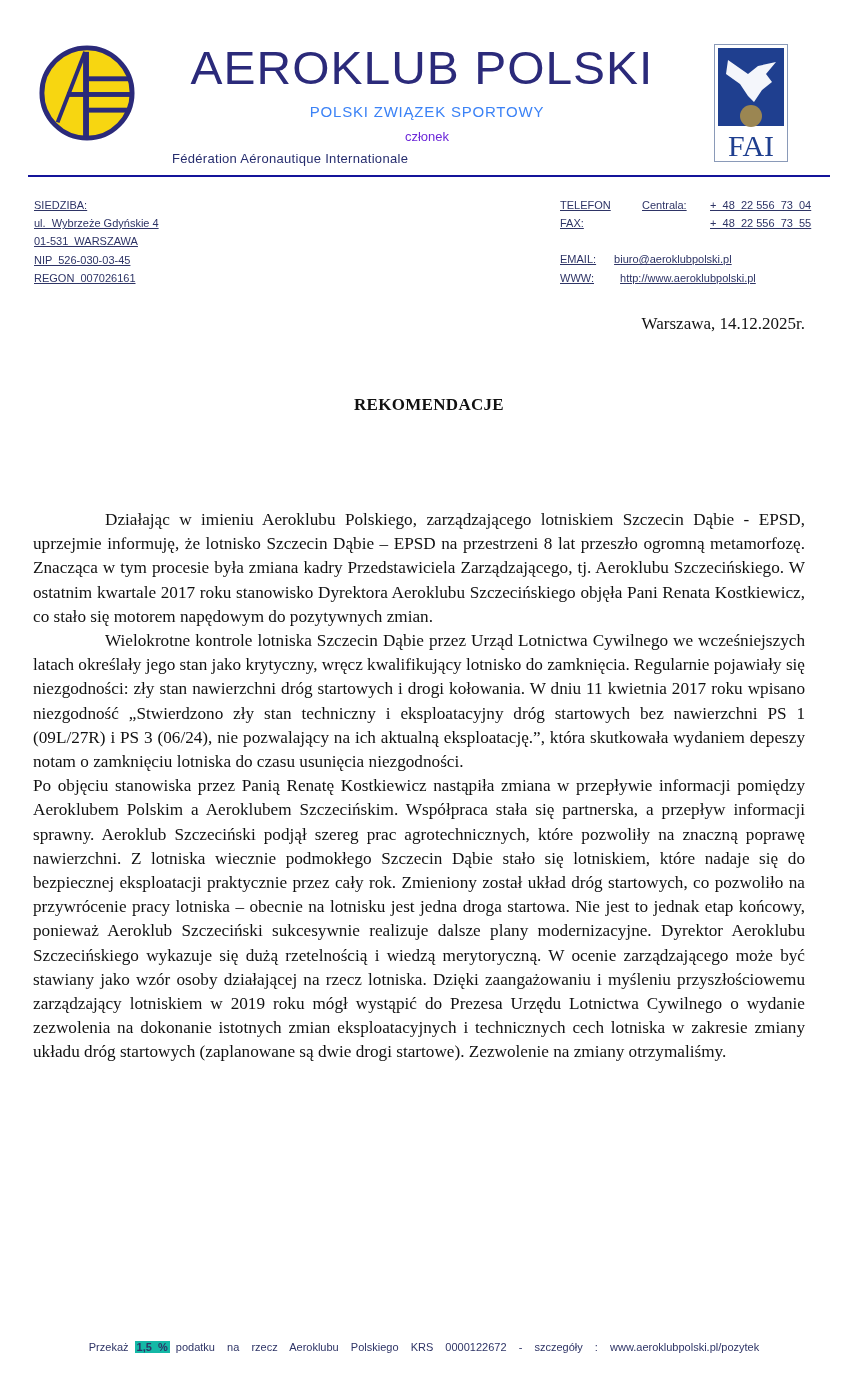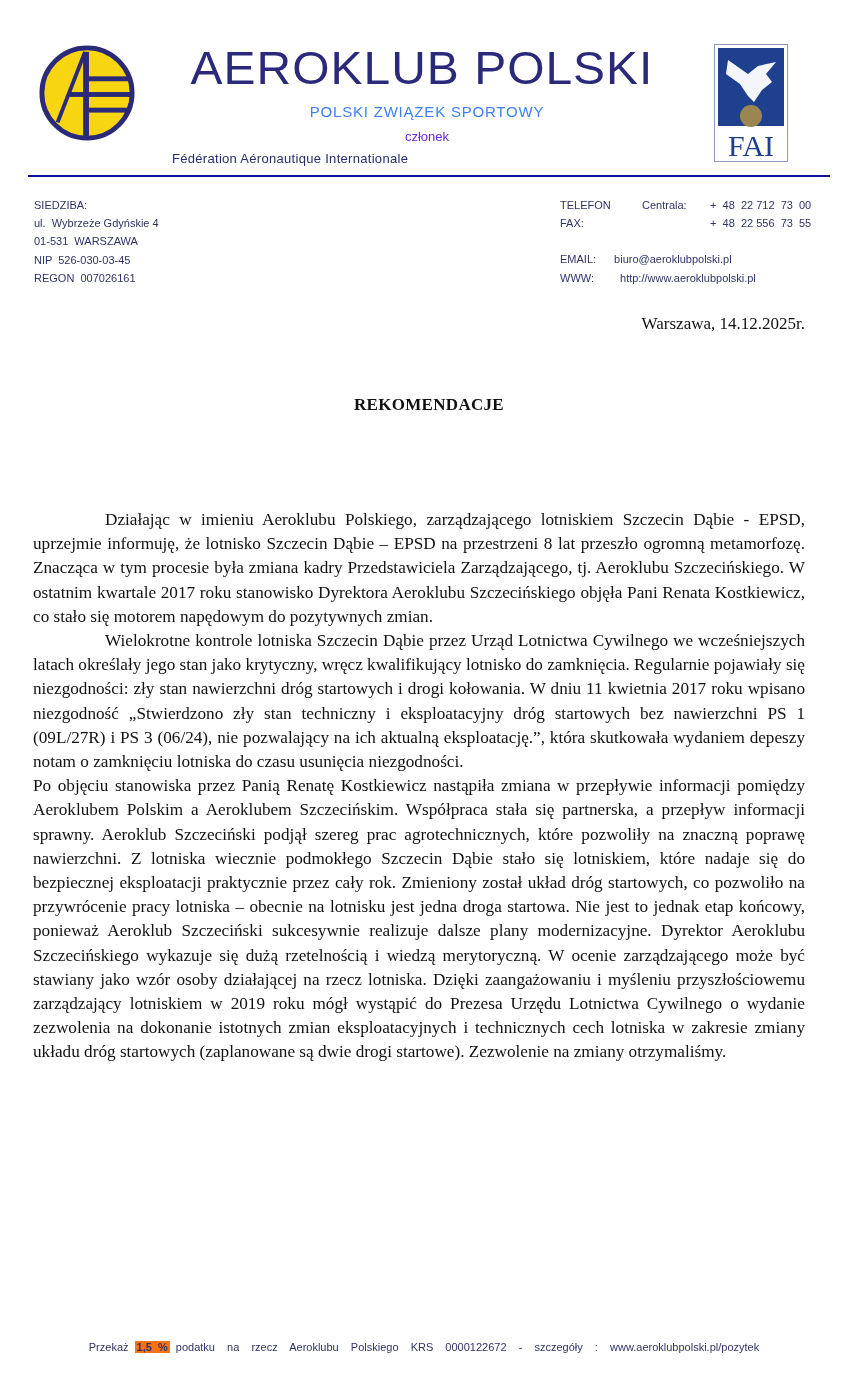--- a/index.html
+++ b/index.html
@@ -9,38 +9,38 @@
     
     .logo-ap { left: 38px; top: 44px; width: 98px; height: 98px; }
     .fai-logo { left: 714px; top: 44px; width: 82px; height: 118px; }
     .org-name { left: 172px; top: 38px; width: 500px; text-align: center; font-family: "Liberation Sans", sans-serif; font-size: 47px; font-weight: normal; color: #2b2a7a; letter-spacing: 1px; line-height: 60px; transform: scaleX(1.02); }
     .sub1 { left: 172px; top: 103px; width: 510px; text-align: center; font-family: "Liberation Sans", sans-serif; font-size: 15px; color: #3b82f6; letter-spacing: 0.8px; }
     .sub2 { left: 172px; top: 129px; width: 510px; text-align: center; font-family: "Liberation Sans", sans-serif; font-size: 13px; color: #6d28d9; }
     .sub3 { left: 172px; top: 151px; width: 510px; font-family: "Liberation Sans", sans-serif; font-size: 13px; color: #262d6e; letter-spacing: 0.3px; }
     .rule { left: 28px; top: 175px; width: 802px; height: 2px; background: #14149a; }
 
     
-    .contact { font-family: "Liberation Sans", sans-serif; font-size: 11px; color: #2e3466; line-height: 18.2px; }
+    .contact { font-family: "Liberation Sans", sans-serif; font-size: 11px; color: #2e3466; line-height: 18.2px; text-decoration: underline; }
     .contact-left { left: 34px; top: 196px; }
     .contact-right { left: 560px; top: 196px; }
     .contact-right .row { display: flex; gap: 12px; }
     .contact-right .k1 { width: 70px; }
     .contact-right .k2 { width: 56px; }
     .contact-right .v { white-space: pre; }
 
     
     .date { left: 560px; top: 314px; width: 245px; text-align: right; font-size: 17px; }
     .title { left: 0; top: 395px; width: 858px; text-align: center; font-size: 17px; font-weight: bold; letter-spacing: 0.3px; }
     .letter { left: 33px; top: 470px; width: 772px; font-size: 17.2px; line-height: 24.2px; text-align: justify; margin-top: 38px; }
     .letter p { margin: 0; }
     .letter p.indent { text-indent: 72px; }
 
     
     .footer { left: 0; top: 1338px; width: 848px; text-align: center; font-family: "Liberation Sans", sans-serif; font-size: 11px; color: #2e3466; line-height: 18px; word-spacing: 3px; }
-    .hl { background: #f97316; font-weight: bold; padding: 0 2px; }
+    .hl { background: #14b8a6; font-weight: bold; padding: 0 2px; }
   </style>
 </head>
 <body>
 
 <div class="abs logo-ap">
   <svg width="98" height="98" viewBox="0 0 100 100">
     <circle cx="50" cy="50" r="46" fill="#f7d611" stroke="#2b2a7a" stroke-width="5"></circle>
     <line x1="48" y1="8" x2="20" y2="80" stroke="#2b2a7a" stroke-width="4"></line>
     <rect x="46" y="8" width="6" height="86" fill="#2b2a7a"></rect>
     <rect x="52" y="33" width="42" height="5" fill="#2b2a7a"></rect>
@@ -71,21 +71,21 @@
   <div style="white-space:pre">ul.  Wybrzeże Gdyńskie 4</div>
   <div style="white-space:pre">01-531  WARSZAWA</div>
   <div style="white-space:pre">NIP  526-030-03-45</div>
   <div style="white-space:pre">REGON  007026161</div>
 </div>
 
 <div class="abs contact contact-right">
   <div class="row">
     <span class="k1">TELEFON</span>
     <span class="k2">Centrala:</span>
-    <span class="v">+  48  22 712  73  00</span>
+    <span class="v">+  48  22 556  73  04</span>
   </div>
   <div class="row">
     <span class="k1">FAX:</span>
     <span class="k2"></span>
     <span class="v">+  48  22 556  73  55</span>
   </div>
   <div style="height:18px"></div>
   <div class="row">
     <span style="margin-right:6px">EMAIL:</span>
     <span>biuro@aeroklubpolski.pl</span>

